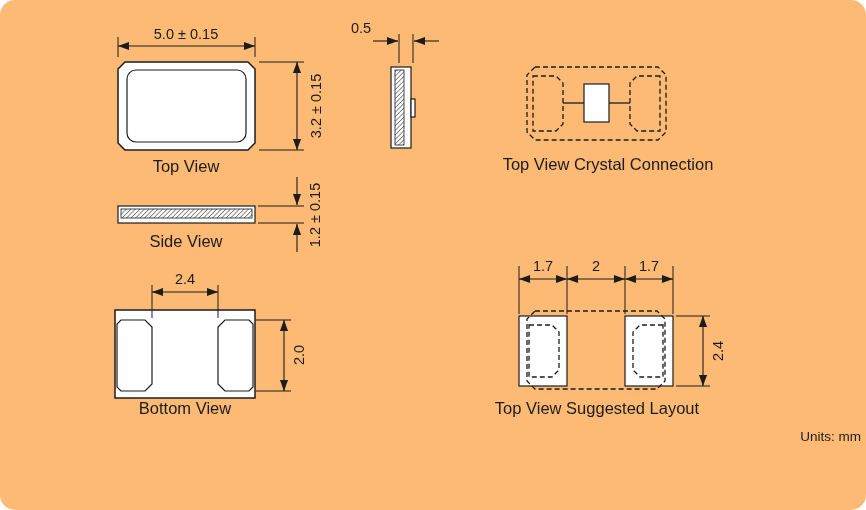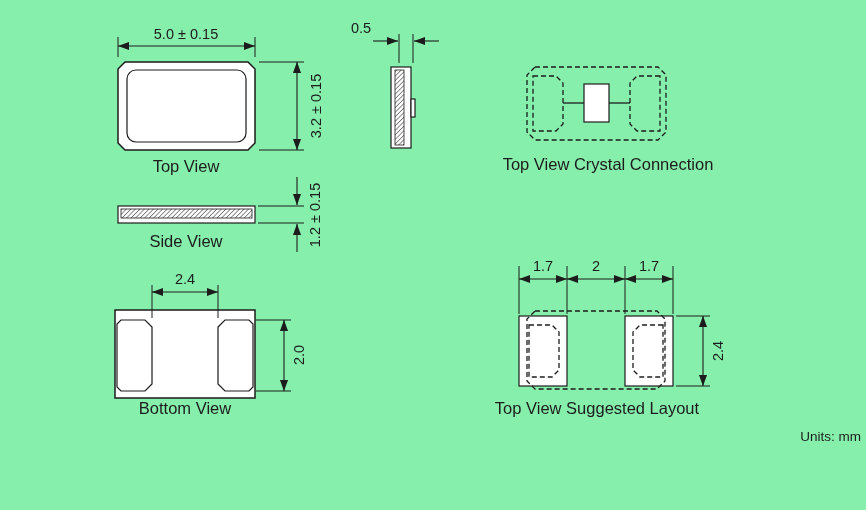--- a/index.html
+++ b/index.html
@@ -1,21 +1,22 @@
 <!DOCTYPE html>
 <html><head>
 <meta charset="utf-8">
 <style>
   html, body { margin: 0; padding: 0; background: #ffffff; }
   .canvas {
     position: relative;
     width: 866px;
     height: 510px;
-    background: #86efac;
+    background: #fdba74;
     overflow: hidden;
+    border-radius: 15px;
   }
   svg text {
     font-family: "Liberation Sans", "DejaVu Sans", sans-serif;
     fill: #1c1c1c;
   }
   .dim-text   { font-size: 14.5px; }
   .view-label { font-size: 16.5px; }
   .units-text { font-size: 13.5px; }
   .part   { stroke: #1c1c1c; stroke-width: 1.5; fill: #ffffff; }
   .part2  { stroke: #1c1c1c; stroke-width: 1.2; fill: #ffffff; }

